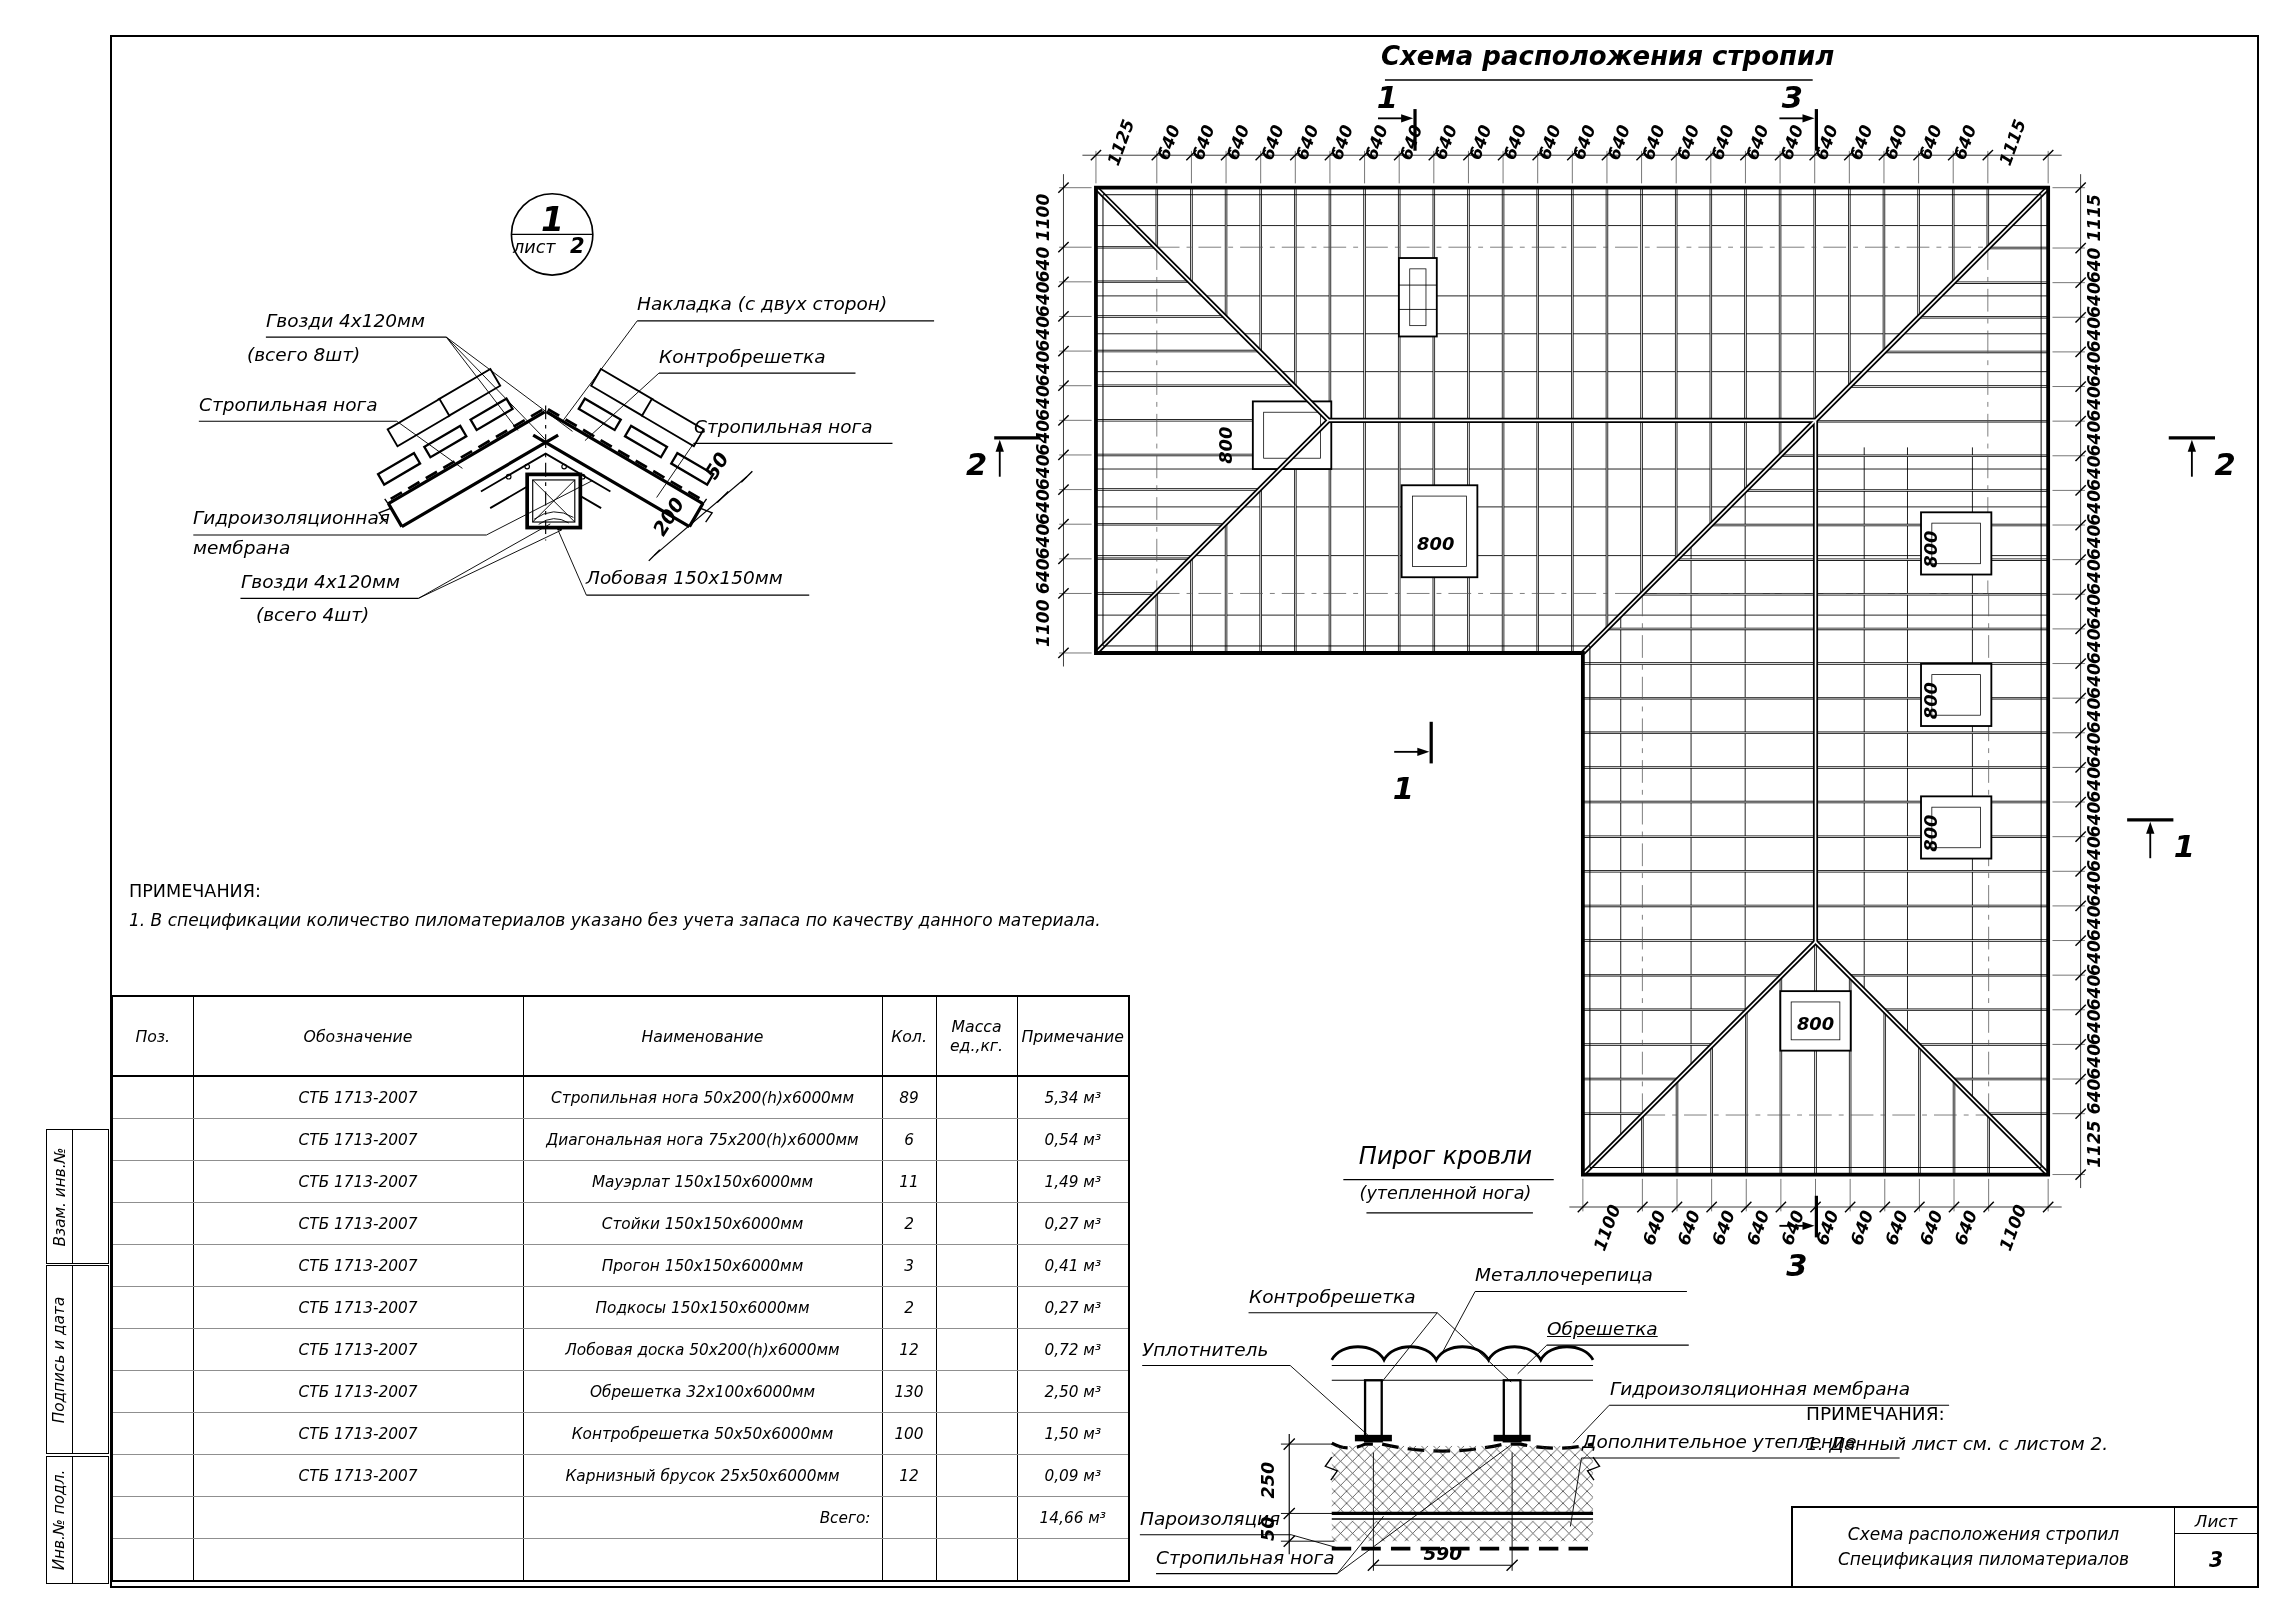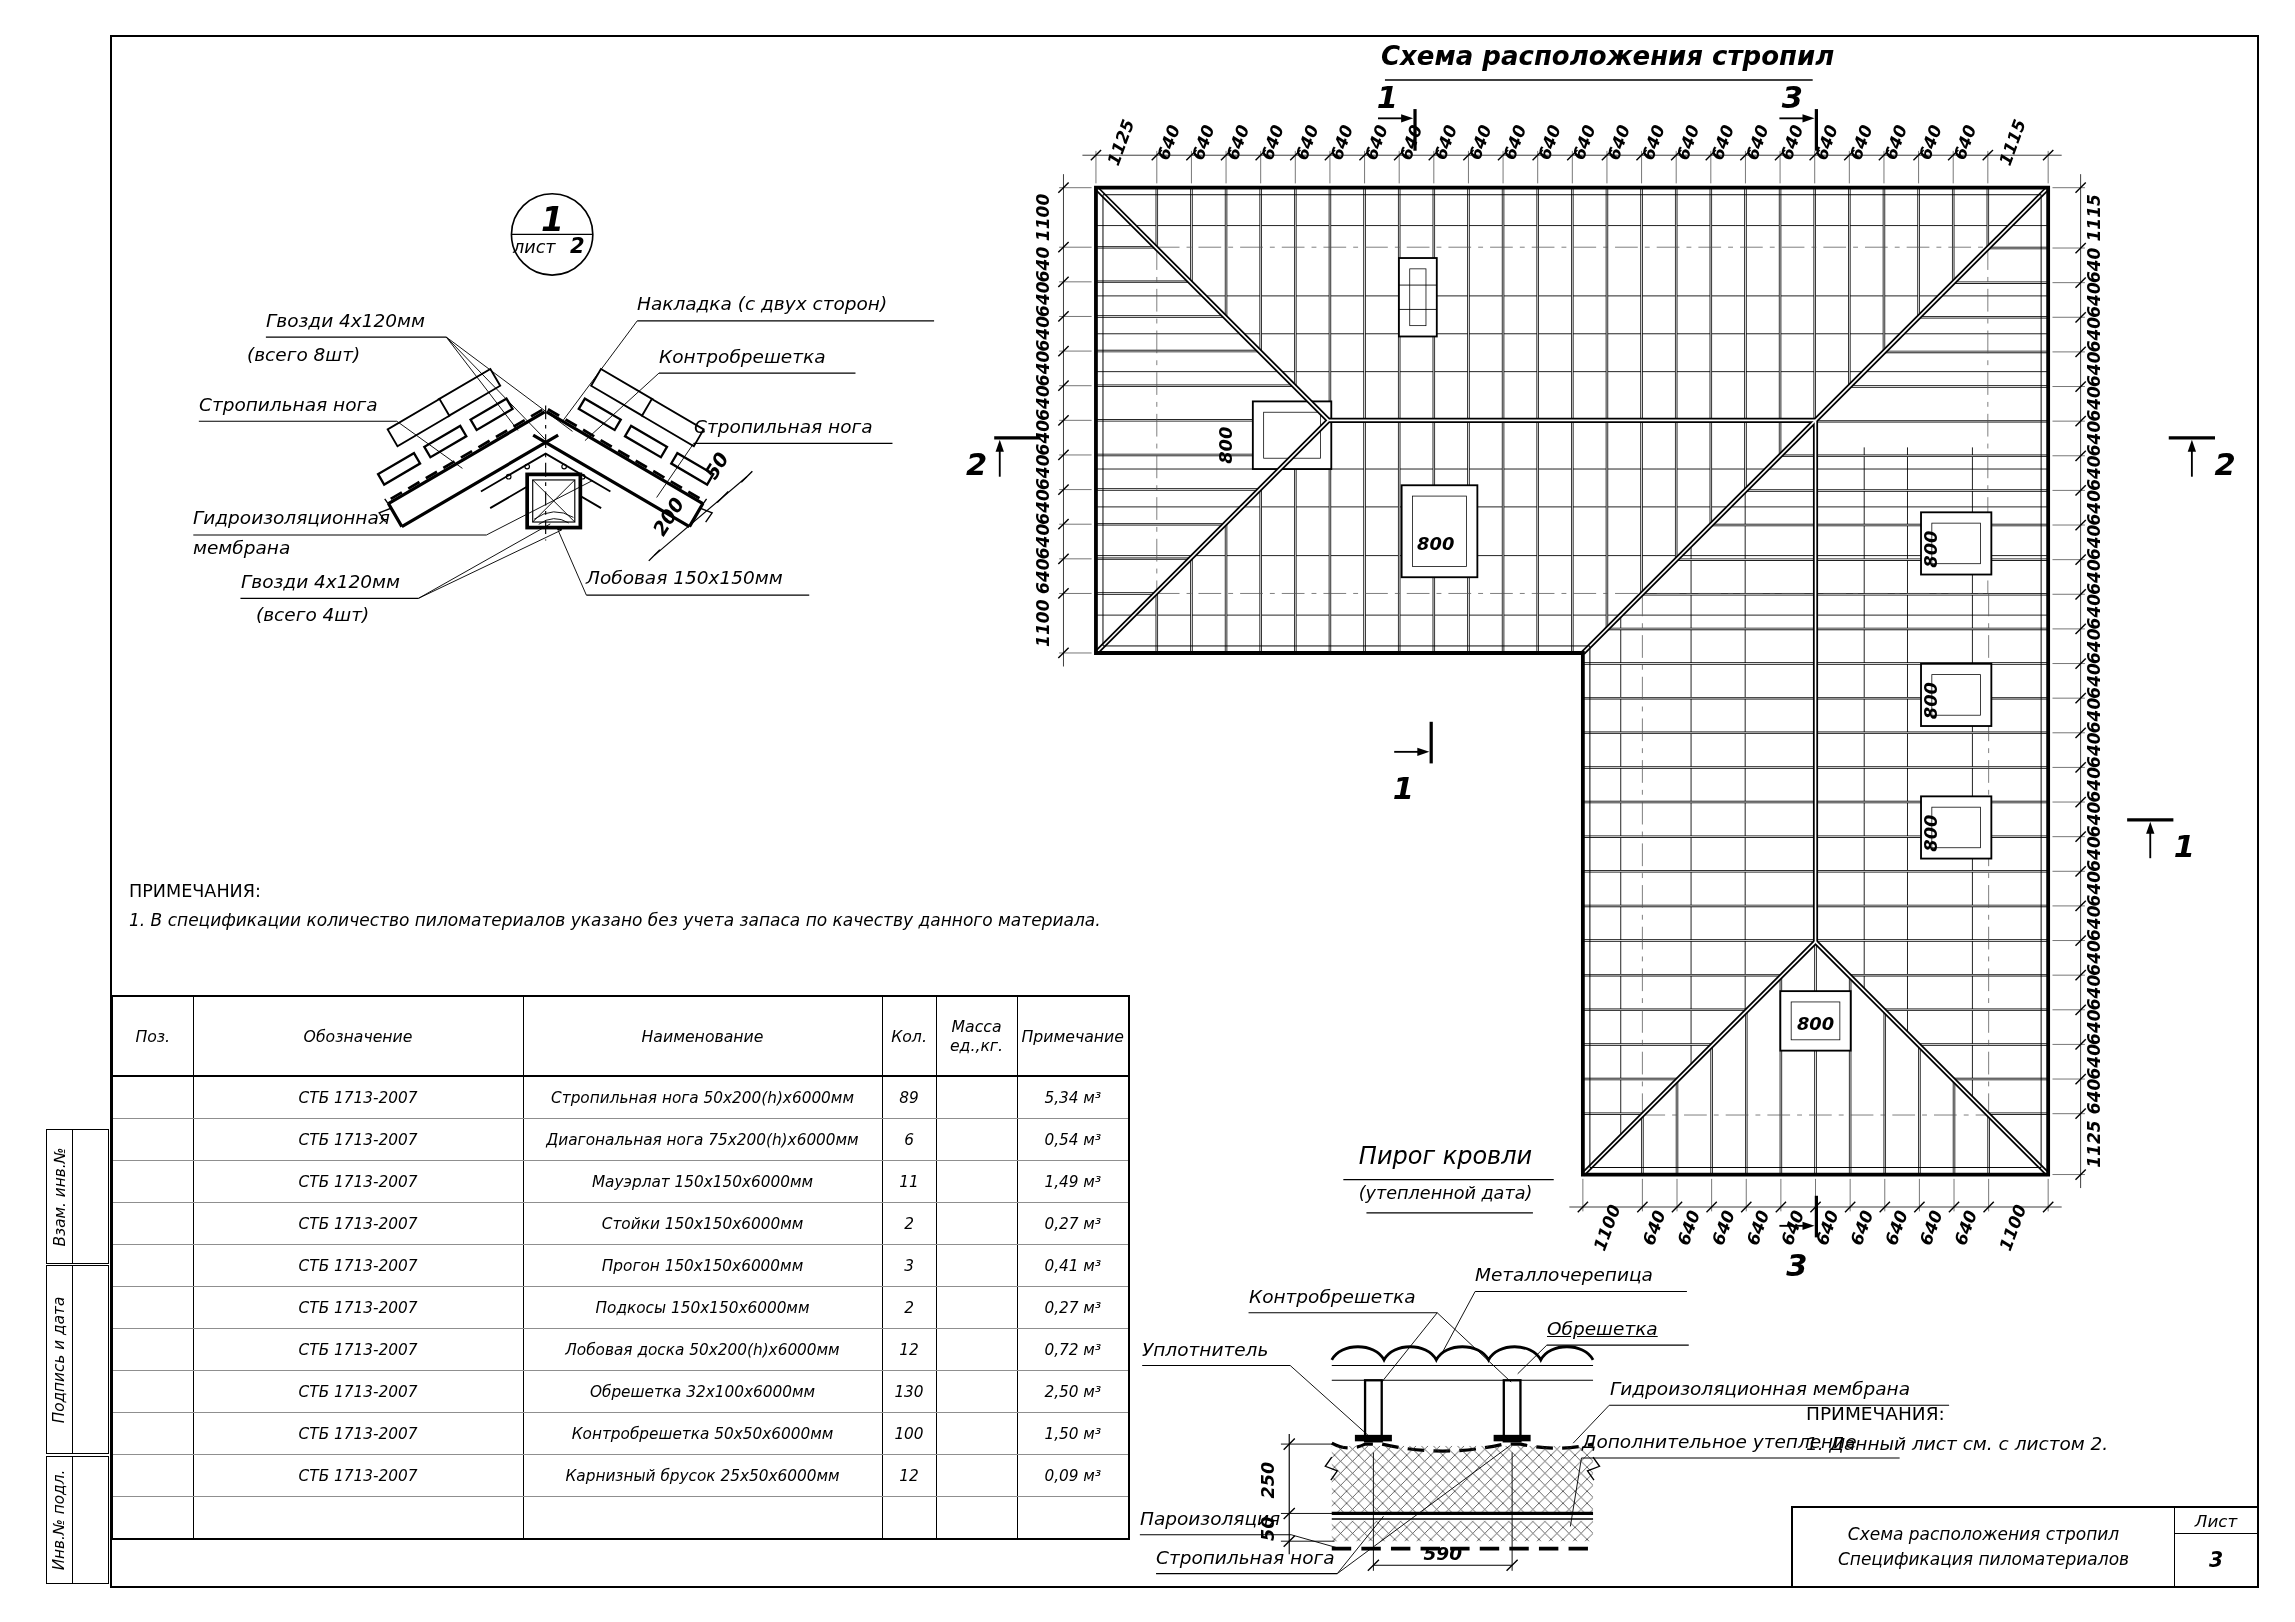--- a/index.html
+++ b/index.html
@@ -809,30 +809,38 @@
           <td></td>
           <td>СТБ 1713-2007</td>
           <td>Карнизный брусок 25х50х6000мм</td>
           <td>12</td>
           <td></td>
           <td>0,09 м³</td>
         </tr>
         <tr>
           <td></td>
           <td></td>
+          <td class="r">Всего:</td>
+          <td></td>
+          <td></td>
+          <td>14,66 м³</td>
+        </tr>
+        <tr>
+          <td></td>
+          <td></td>
           <td></td>
           <td></td>
           <td></td>
           <td></td>
         </tr>
       </tbody>
   </table>
 
   <div class="lbl ctr" style="left:1337px;top:1144px;width:217px;font-size:24px;">Пирог кровли</div>
-  <div class="lbl ctr" style="left:1337px;top:1184px;width:217px;font-size:17.6px;">(утепленной дата)</div>
+  <div class="lbl ctr" style="left:1337px;top:1184px;width:217px;font-size:17.6px;">(утепленной нога)</div>
   <div class="lbl" style="left:1142px;top:1340px;">Уплотнитель</div>
   <div class="lbl" style="left:1249px;top:1287px;">Контробрешетка</div>
   <div class="lbl" style="left:1475px;top:1265px;">Металлочерепица</div>
   <div class="lbl" style="left:1547px;top:1319px;text-decoration:underline;">Обрешетка</div>
   <div class="lbl" style="left:1610px;top:1379px;">Гидроизоляционная мембрана</div>
   <div class="lbl" style="left:1582px;top:1432px;">Дополнительное утепление</div>
   <div class="lbl" style="left:1140px;top:1509px;">Пароизоляция</div>
   <div class="lbl" style="left:1156px;top:1548px;">Стропильная нога</div>
 
   <div class="lbl up" style="left:1806px;top:1404px;font-size:18.5px;">ПРИМЕЧАНИЯ:</div>

